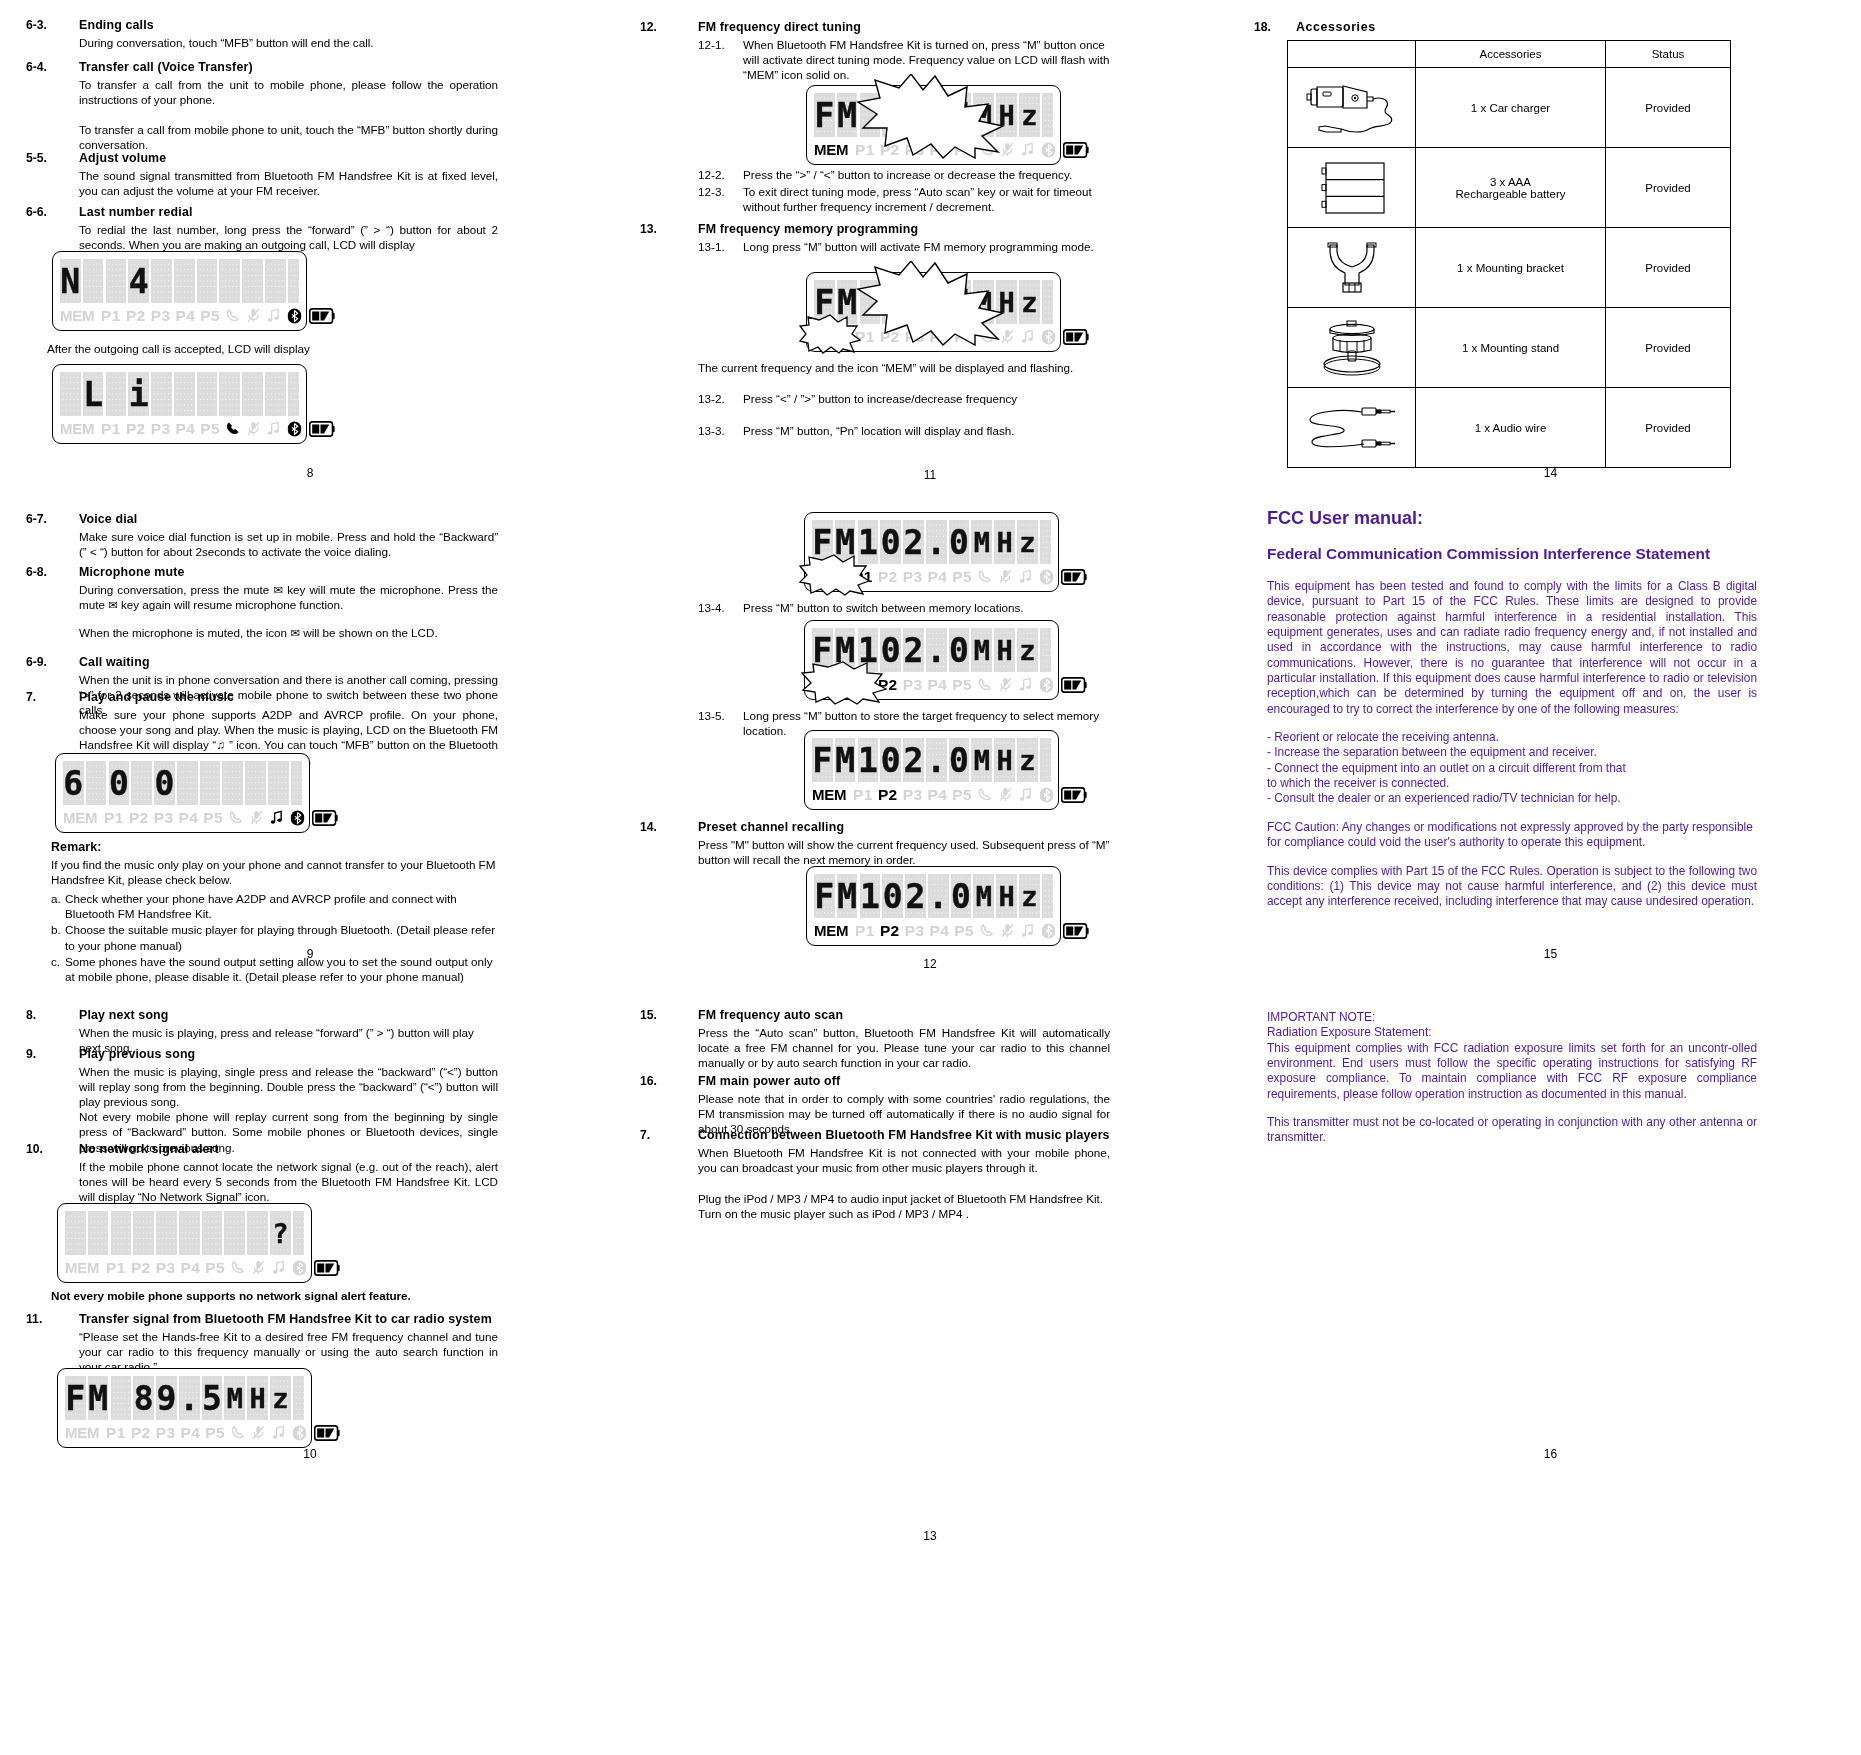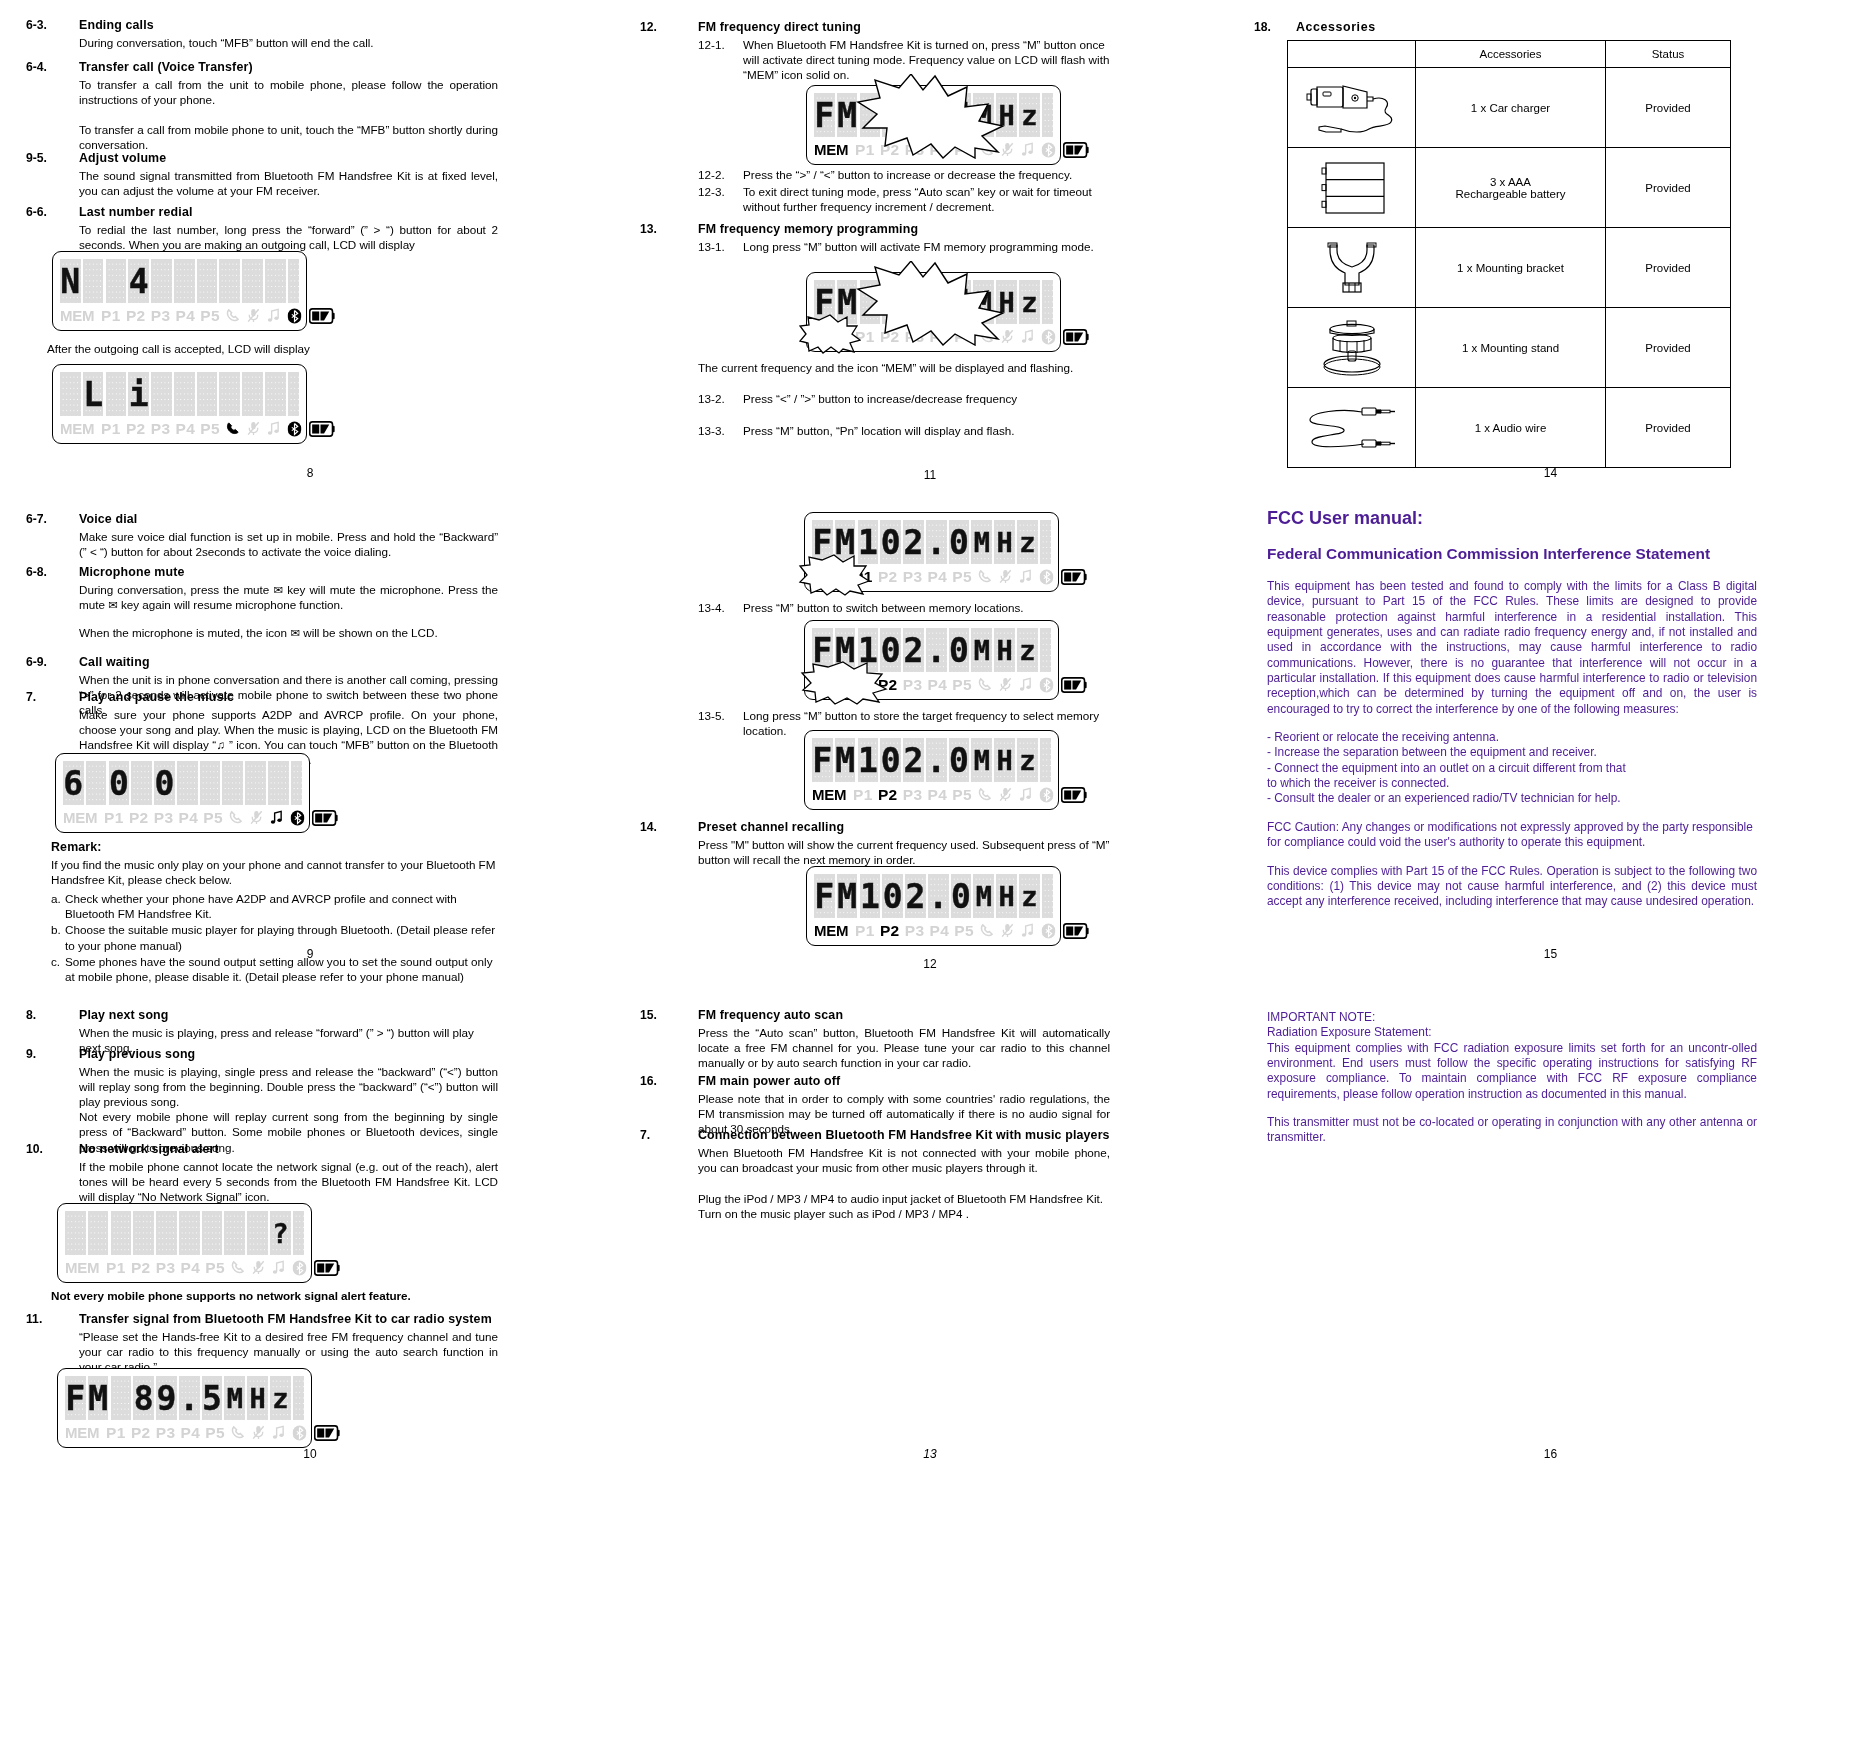--- a/index.html
+++ b/index.html
@@ -132,21 +132,21 @@
   <div class="block" style="left:26px;top:60px;width:472px;">
     <div class="num">6-4.</div>
     <div class="ind">
       <div class="hd">Transfer call (Voice Transfer)</div>
       <p class="body">To transfer a call from the unit to mobile phone, please follow the operation instructions of your phone.</p>
       <p class="body" style="margin-top:15px">To transfer a call from mobile phone to unit, touch the “MFB” button shortly during conversation.</p>
     </div>
   </div>
 
   <div class="block" style="left:26px;top:151px;width:472px;">
-    <div class="num">9-5.</div>
+    <div class="num">5-5.</div>
     <div class="ind">
       <div class="hd">Adjust volume</div>
       <p class="body">The sound signal transmitted from Bluetooth FM Handsfree Kit is at fixed level, you can adjust the volume at your FM receiver.</p>
     </div>
   </div>
 
   <div class="block" style="left:26px;top:205px;width:472px;">
     <div class="num">6-6.</div>
     <div class="ind">
       <div class="hd">Last number redial</div>
@@ -1367,21 +1367,21 @@
   <div class="block" style="left:20px;top:1128px;width:470px;">
     <div class="num wide">7.</div>
     <div class="ind2">
       <div class="hd">Connection between Bluetooth FM Handsfree Kit with music players</div>
       <p class="body">When  Bluetooth  FM  Handsfree  Kit  is  not  connected  with  your  mobile  phone,  you  can broadcast your music from other music players through it.</p>
       <p class="body nj" style="margin-top:16px;white-space:pre-line">Plug the iPod / MP3 / MP4 to audio input jacket of Bluetooth FM Handsfree Kit.
 Turn on the music player such as iPod / MP3 / MP4 .</p>
     </div>
   </div>
 
-  <div class="pagenum" style="top:1447px;font-style:italic;">13</div>
+  <div class="pagenum" style="top:1529px;">13</div>
 </div>
 
 <div class="col col3">
 
   <div class="block" style="left:14px;top:20px;width:500px;">
     <div class="num wide">18.</div>
     <div style="margin-left:42px">
       <div class="hd" style="letter-spacing:.6px">Accessories</div>
     </div>
   </div>

